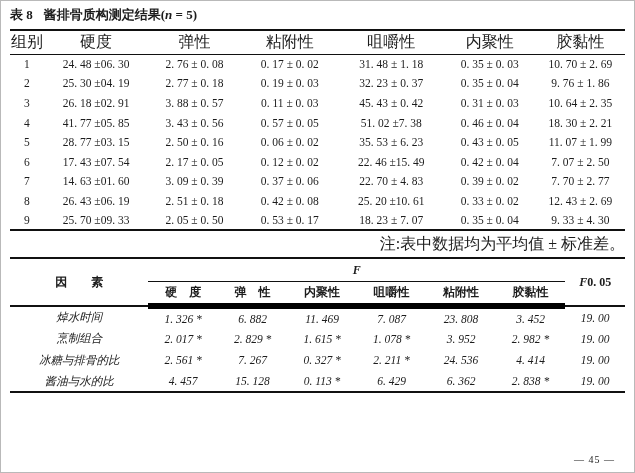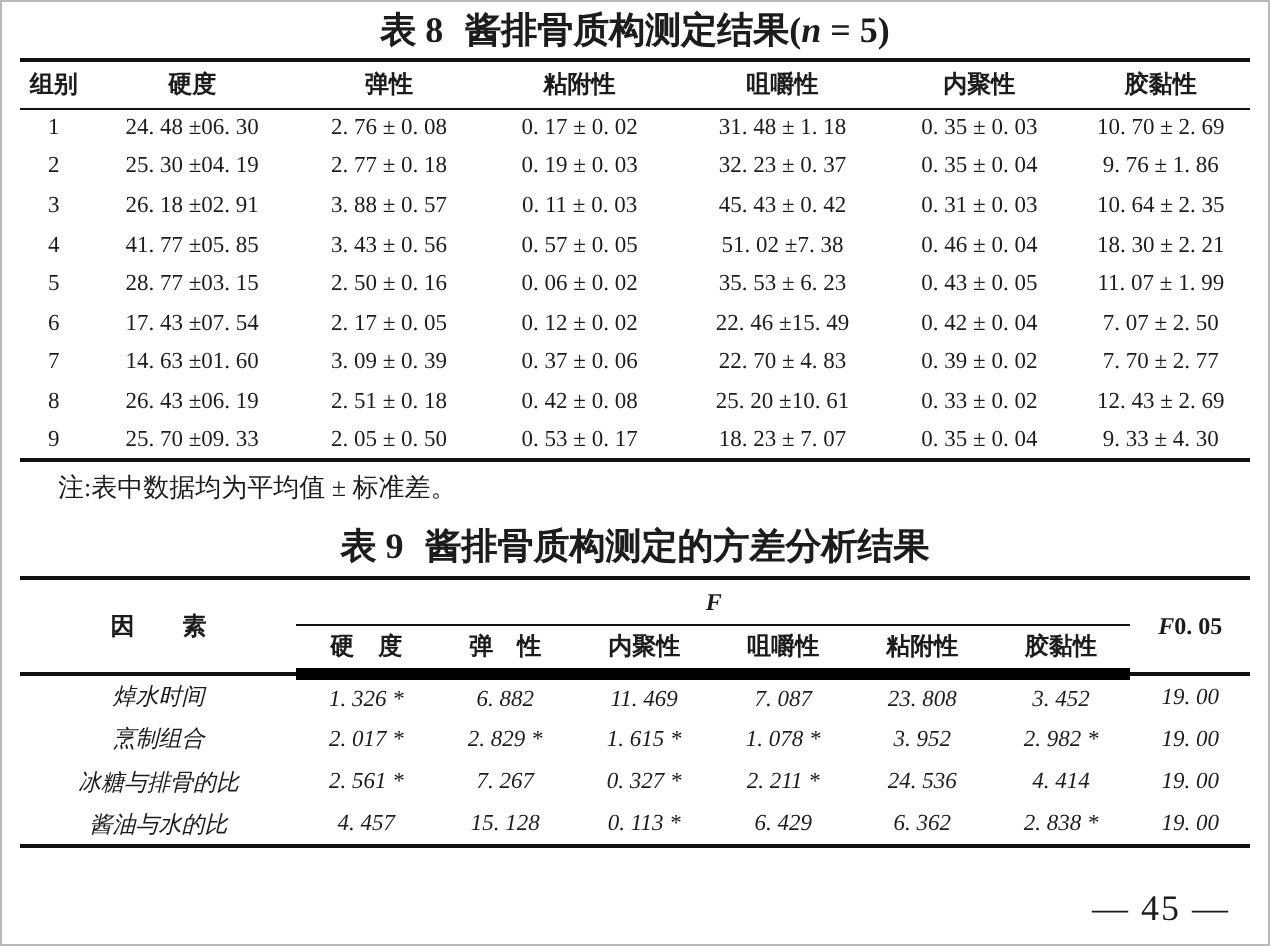--- a/index.html
+++ b/index.html
@@ -9,66 +9,67 @@
     width:635px; height:473px;
     margin:0 auto;
     background:#ffffff;
     border:1px solid #b9b9b9;
     font-family:"Liberation Serif","DejaVu Serif",serif;
     color:#1c1c1c;
     padding:5px 9px 0 9px;
     overflow:hidden;
   }
   .caption {
-    text-align:center;
+    text-align:left;
     font-weight:bold;
-    font-size:18px;
+    font-size:13px;
     line-height:18px;
   }
   .caption .cap-label { margin-right:11px; }
   .it { font-style:italic; }
   table {
     width:100%;
     border-collapse:collapse;
     table-layout:fixed;
     font-size:11.5px;
   }
   th, td {
     text-align:center;
     vertical-align:middle;
     font-weight:normal;
     white-space:nowrap;
     overflow:visible;
   }
   
   #t8 { margin-top:5px; border-top:2px solid #111; border-bottom:2px solid #111; }
-  #t8 thead th { height:24px; border-bottom:1.5px solid #111; font-weight:bold; font-size:12px; }
+  #t8 thead th { height:24px; border-bottom:1.5px solid #111; font-weight:normal; font-size:16px; }
   #t8 tbody td { height:19.6px; }
   .note {
-    font-size:13px;
+    font-size:16px;
     margin:5px 0 0 19px;
     line-height:15px;
+    text-align:right;
   }
   
   .caption-9 { margin-top:13px; }
   #t9 { margin-top:6px; border-top:2px solid #111; border-bottom:2px solid #111; }
   #t9 thead th { font-weight:bold; font-size:12px; }
   #t9 thead th.rspan { border-bottom:2px solid #111; }
   #t9 thead th.f-span { height:23px; border-bottom:1px solid #111; }
   #t9 thead tr.sub th { height:25px; border-bottom:6px solid #000000; }
   #t9 tbody td { height:21.5px;font-style:italic; }
   .footnote {
     font-size:11.5px;
     margin:6px 0 0 24px;
     line-height:15px;
   }
   .page-number {
     position:absolute;
     right:19px; bottom:7px;
-    font-size:18px;
+    font-size:10px;
     letter-spacing:1px;
   }
 </style>
 </head>
 <body>
 
 <div class="page">
 
   <div class="caption">
     <span class="cap-label">表 8</span><span>酱排骨质构测定结果(</span><span class="it">n</span><span> = 5)</span>
@@ -175,23 +176,20 @@
           <td>0. 53 ± 0. 17</td>
           <td>18. 23 ± 7. 07</td>
           <td>0. 35 ± 0. 04</td>
           <td>9. 33 ± 4. 30</td>
       </tr>
     </tbody>
   </table>
 
   <div class="note">注:表中数据均为平均值 ± 标准差。</div>
 
-  <div class="caption caption-9">
-    <span class="cap-label">表 9</span><span>酱排骨质构测定的方差分析结果</span>
-  </div>
 
   <table id="t9">
     <colgroup>
       <col style="width:22.5%">
       <col style="width:11.3%">
         <col style="width:11.3%">
         <col style="width:11.3%">
       <col style="width:11.3%">
         <col style="width:11.3%">
         <col style="width:11.3%">

